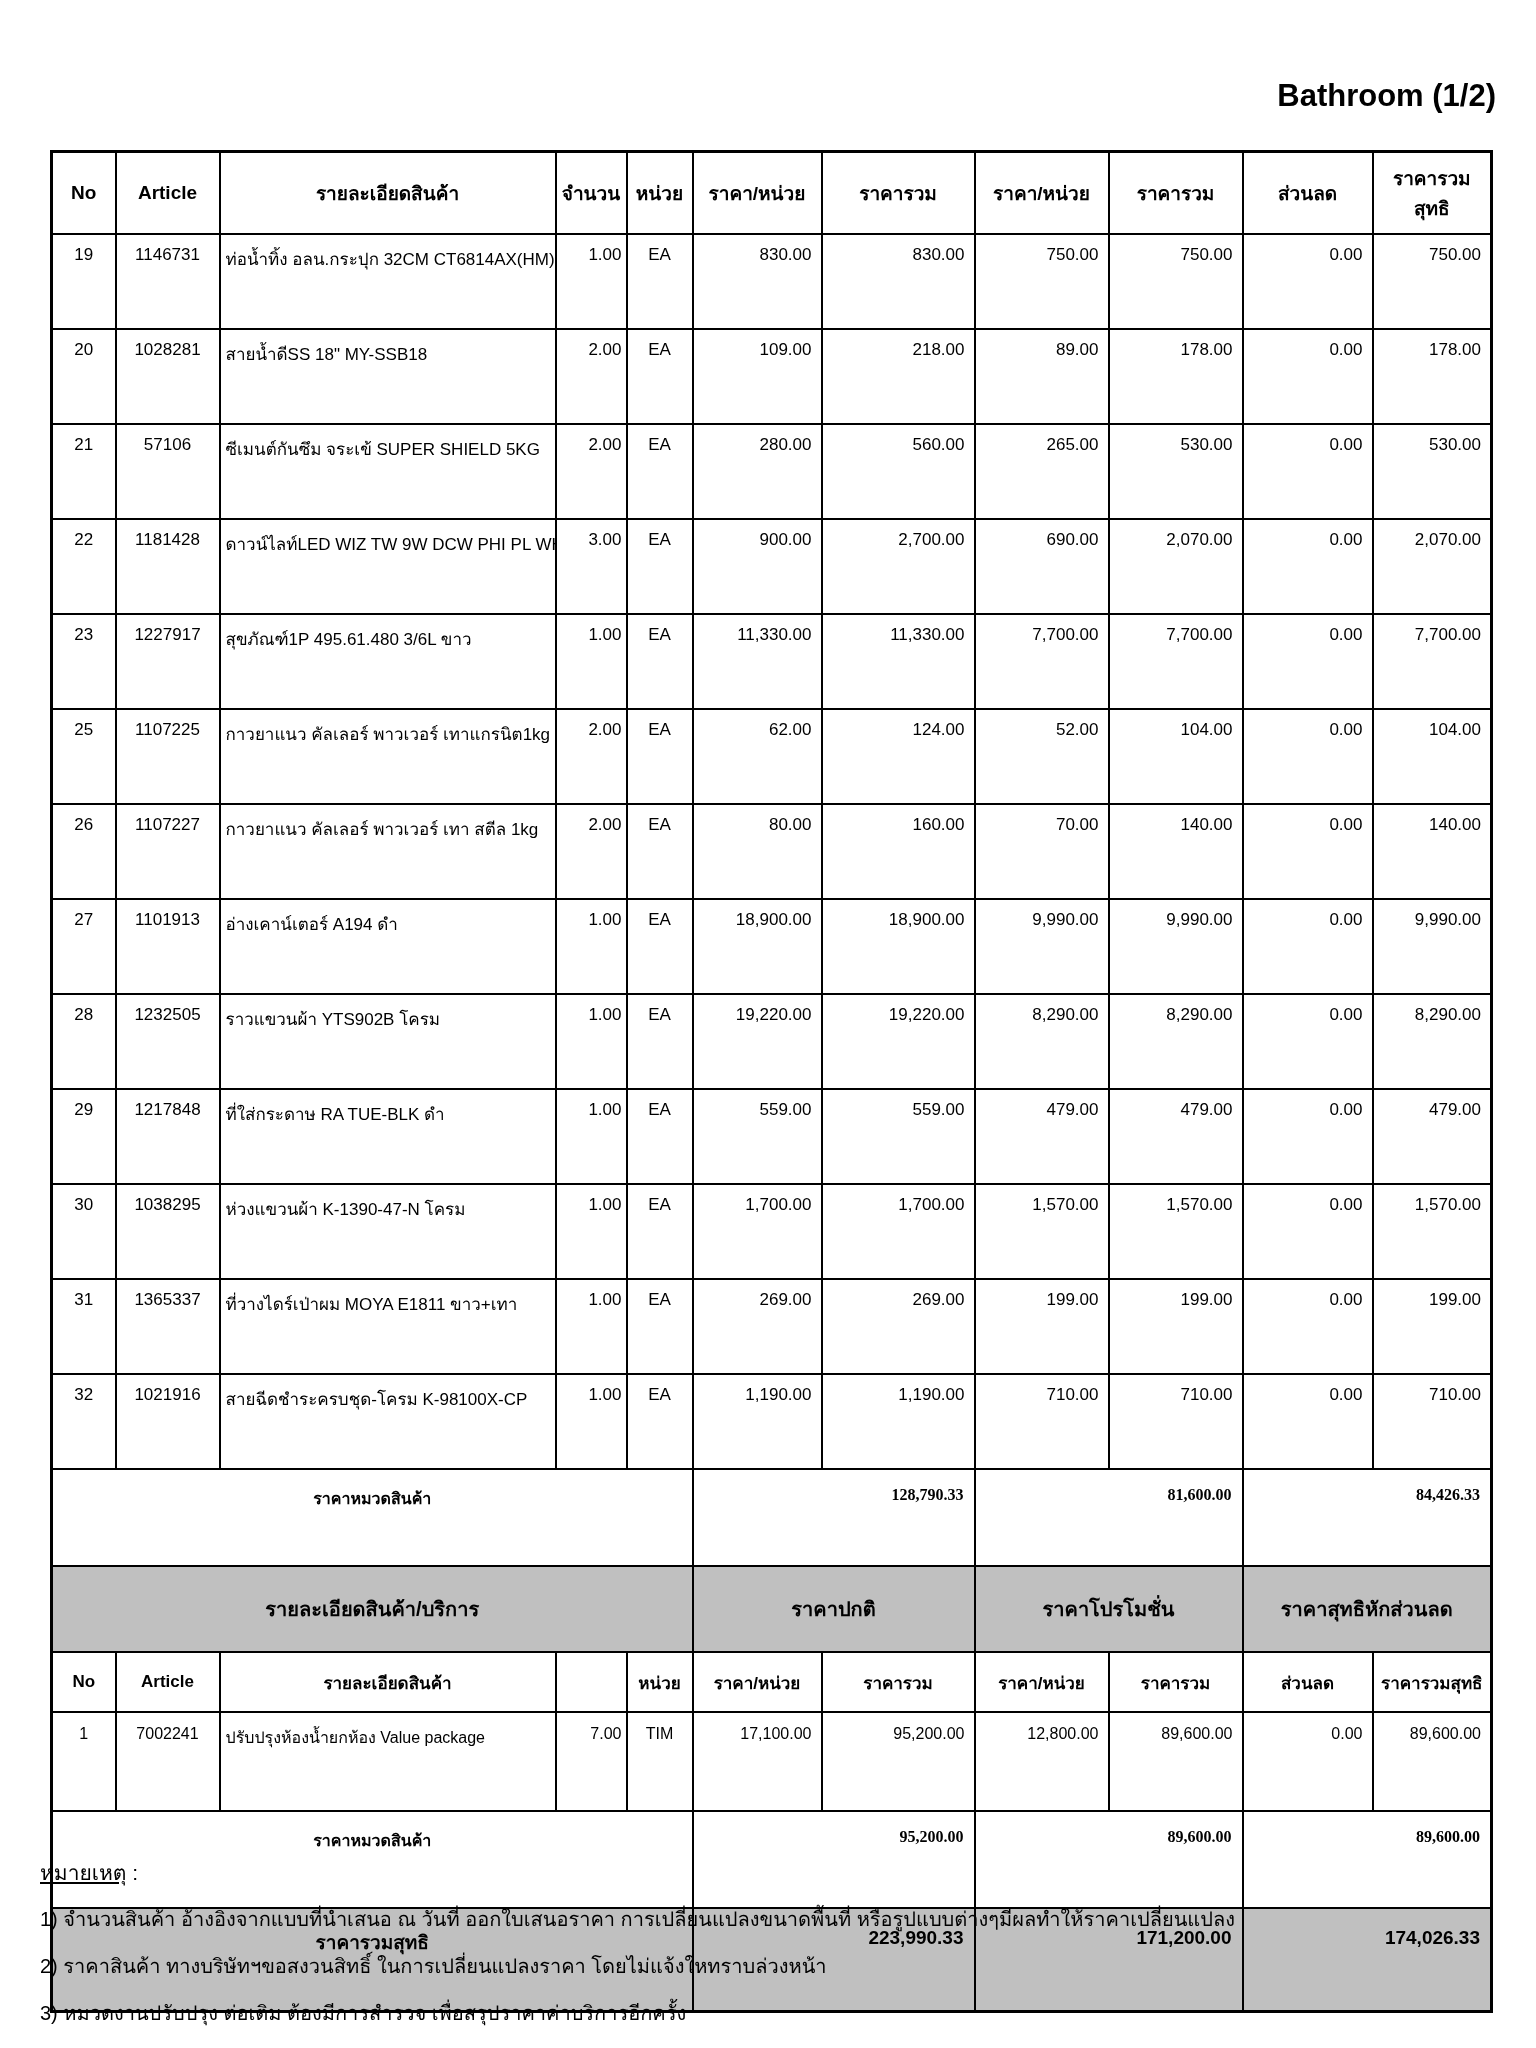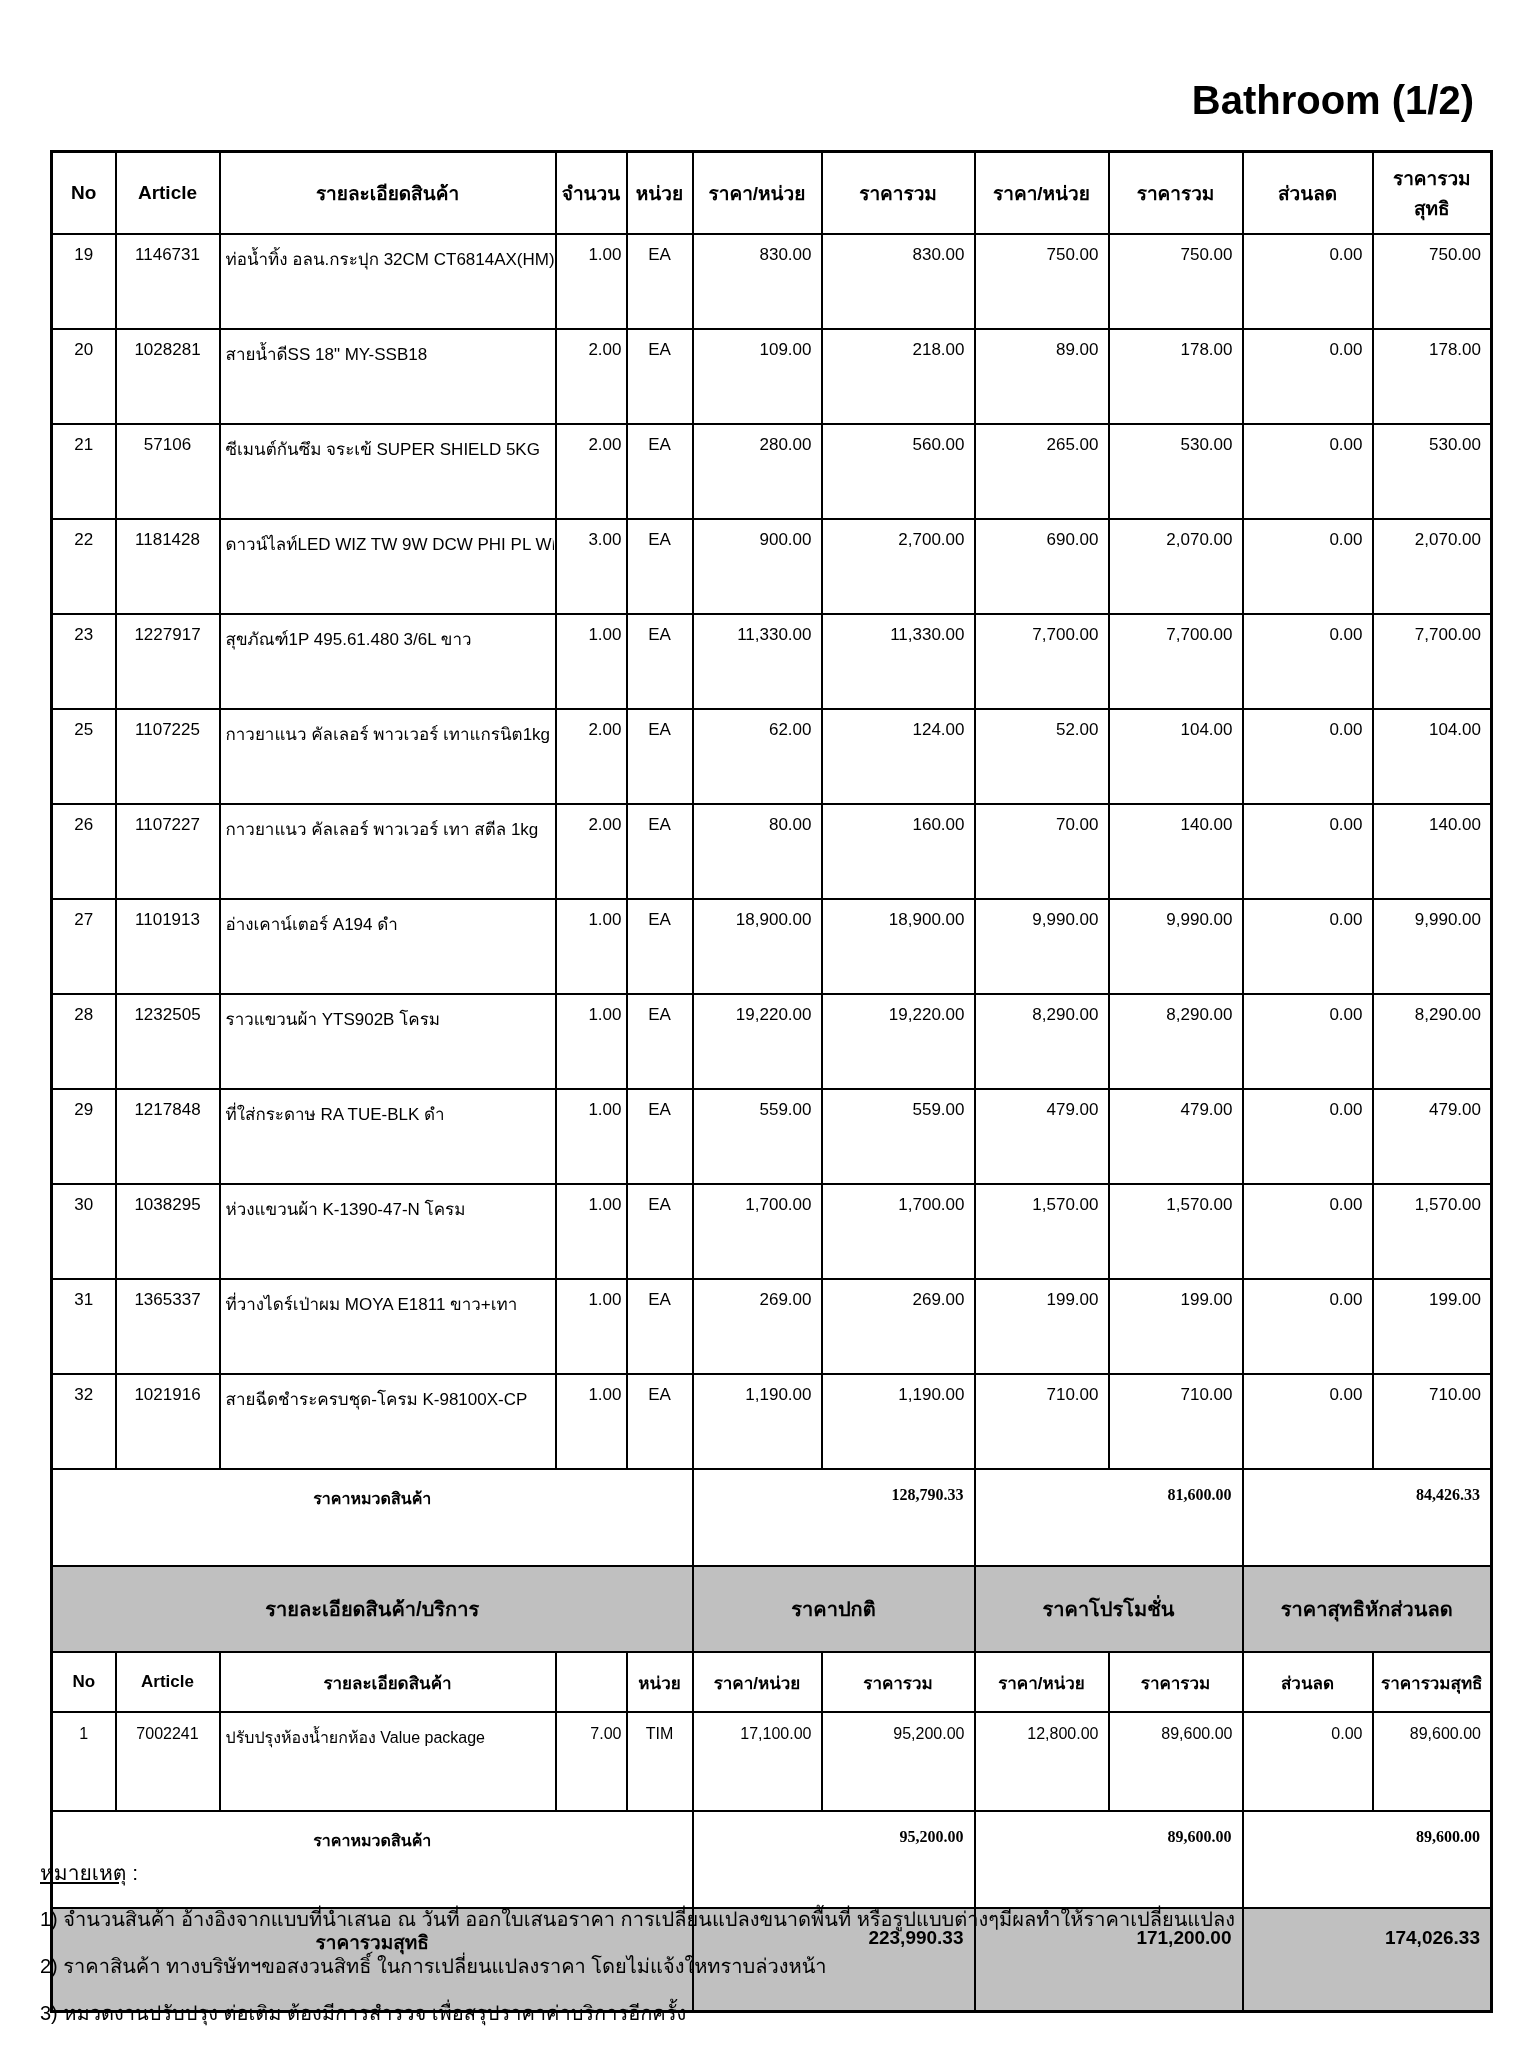--- a/index.html
+++ b/index.html
@@ -1,40 +1,40 @@
 <!DOCTYPE html>
 <html><head>
 <meta charset="utf-8">
 <style>
   html,body { margin:0; padding:0; background:#ffffff; }
   .page {
     position:relative; width:1536px; height:2048px; background:#ffffff;
     font-family:"Liberation Sans", sans-serif; color:#000; overflow:hidden;
   }
   .title {
-    position:absolute; top:78px; right:62px;
-    font-size:40px; font-weight:bold; letter-spacing:0px;
+    position:absolute; top:78px; right:40px;
+    font-size:31px; font-weight:bold; letter-spacing:0px;
   }
   table.quote {
     position:absolute; left:50px; top:150px; width:1440px;
     border-collapse:collapse; table-layout:fixed;
     border:3px solid #000;
   }
   table.quote th, table.quote td { border:2px solid #000; overflow:hidden; }
   thead th {
     height:80px; font-size:19px; font-weight:bold;
     text-align:center; vertical-align:middle; padding:0 2px;
   }
   tr.data-row td { height:82px; vertical-align:top; padding-top:10px; font-size:17px; }
   tr.svc-row td  { height:84px; vertical-align:top; padding-top:12px; font-size:16px; }
   .c-center { text-align:center; }
   .c-left   { text-align:left; padding-left:5px; }
   .c-right  { text-align:right; padding-right:9px; }
   .tight    { padding-right:4px; }
-  .desc     { white-space:nowrap; font-size:16px;border-radius:27px; }
+  .desc     { white-space:nowrap; font-size:16px; }
   tr.subtotal td {
     height:78px; font-weight:bold; font-size:16px;
     vertical-align:top; padding-top:16px;font-family:Liberation Serif, serif;
   }
   tr.subtotal td.label { text-align:center; }
   tr.subtotal td.val   { text-align:right; padding-right:10px; }
   tr.section-hdr td {
     height:82px; background:#c0c0c0; font-weight:bold; font-size:20px;
     text-align:center; vertical-align:middle;
   }

